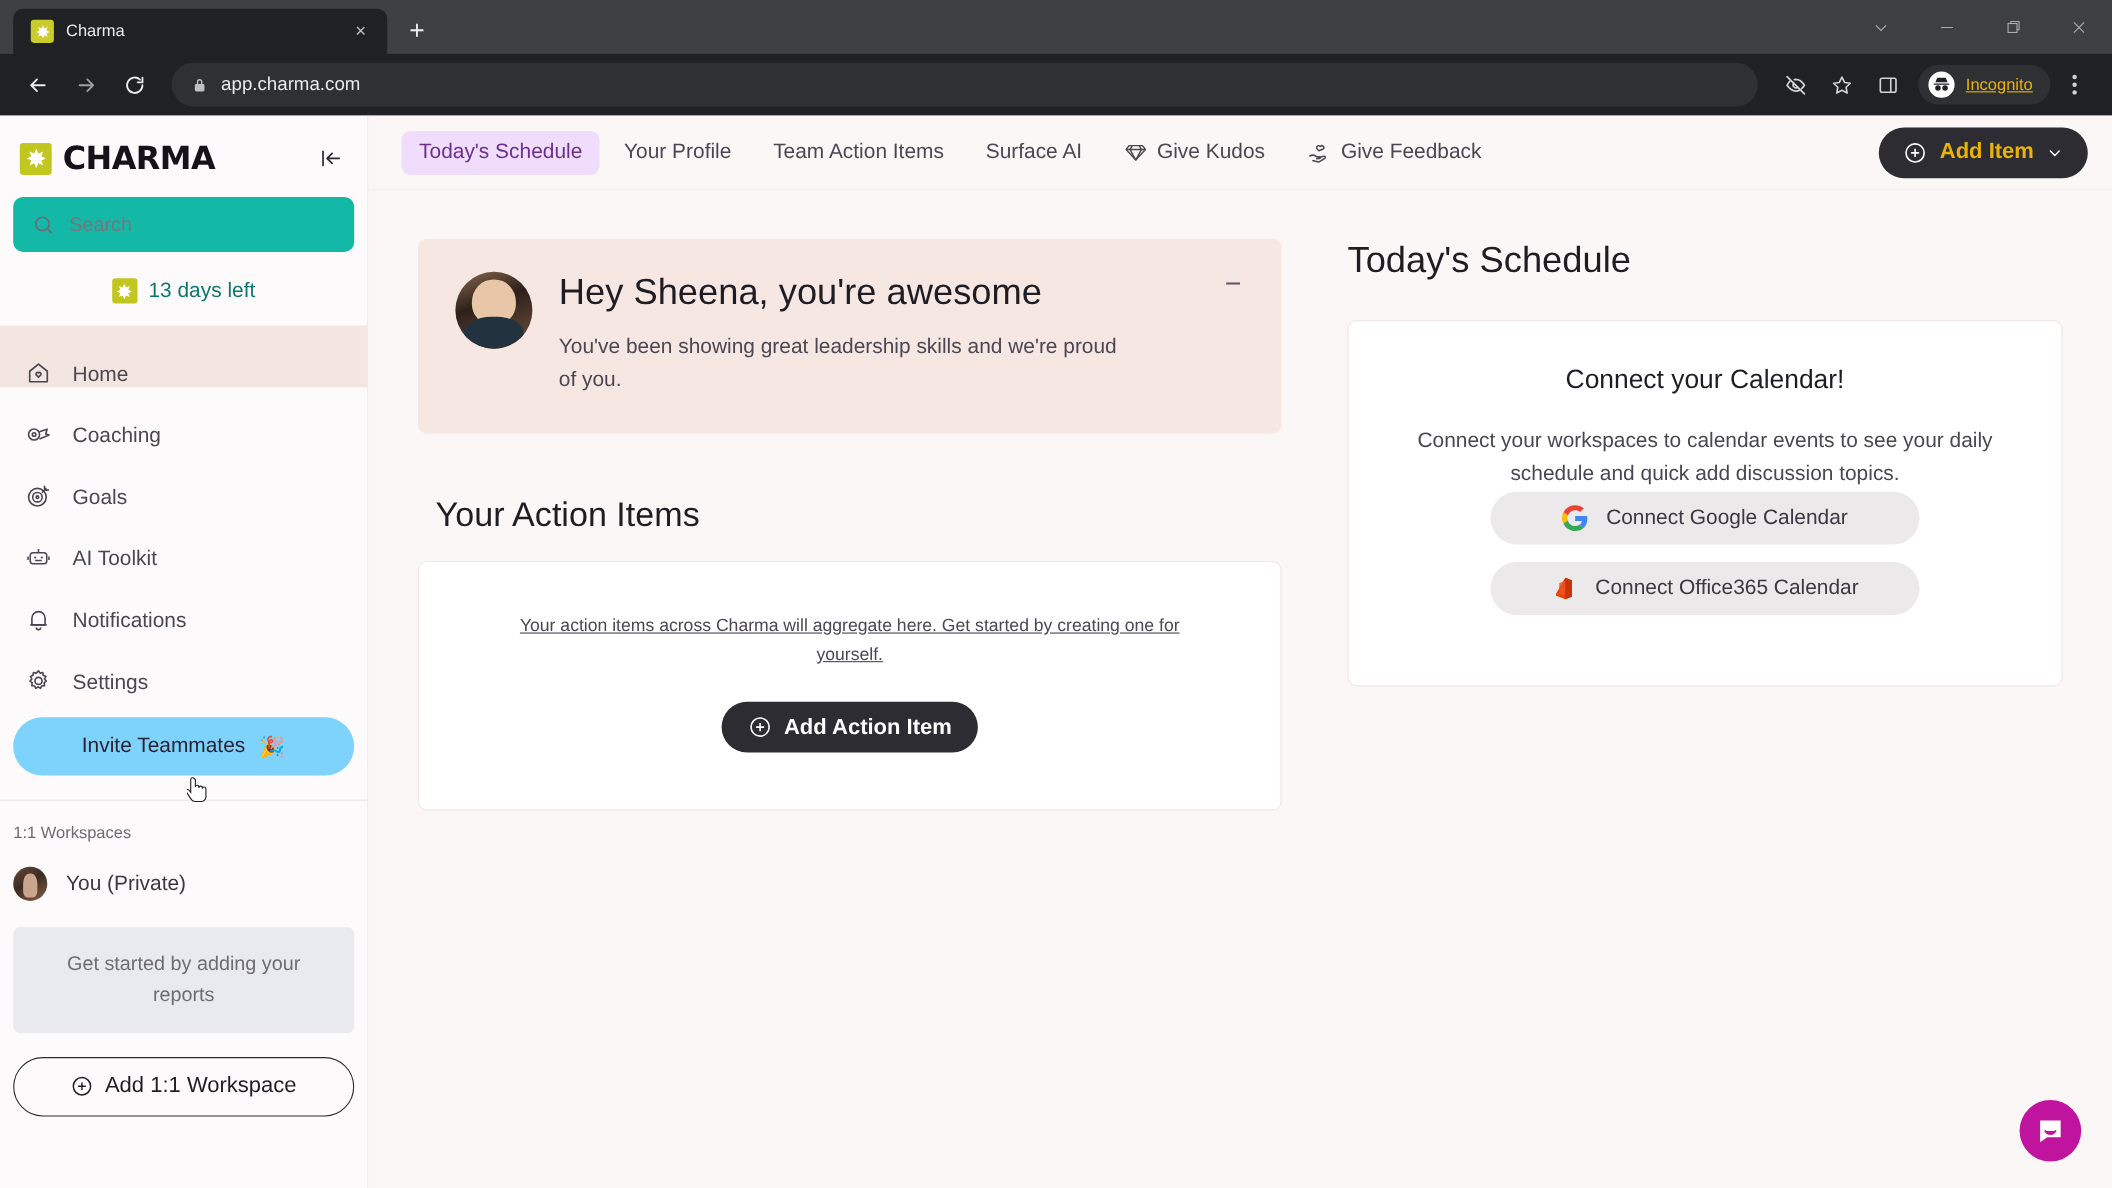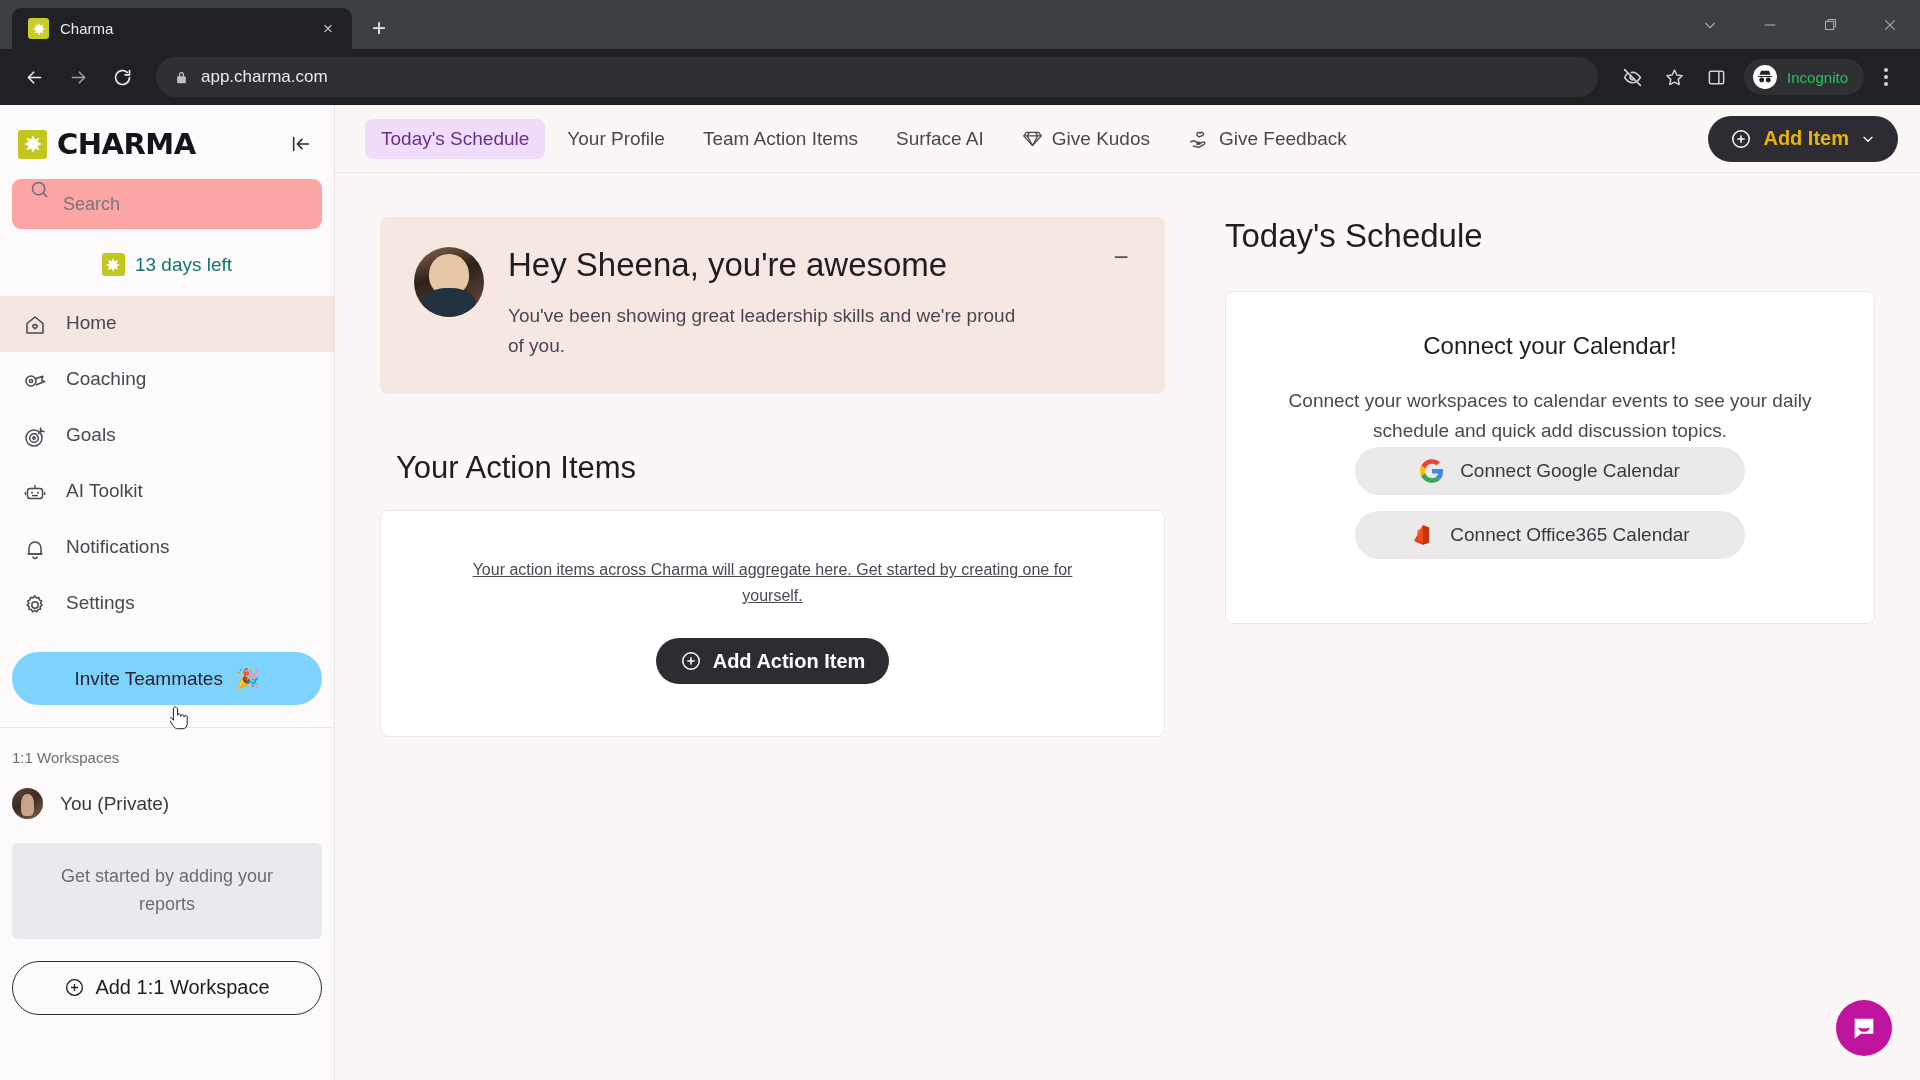--- a/index.html
+++ b/index.html
@@ -67,21 +67,21 @@
   .omnibox-url { color: #e8eaed; font-size: 17px; white-space: nowrap; }
   .tb-icons { display: flex; align-items: center; gap: 2px; }
   .tb-icon {
     width: 40px; height: 40px; border-radius: 50%; display: flex;
     align-items: center; justify-content: center; color: #cfd2d6; flex: 0 0 40px;
   }
   .incognito-pill {
     height: 36px; background: #2f3033; border-radius: 18px; display: flex;
     align-items: center; gap: 9px; padding: 0 16px 0 8px; margin-left: 6px;
   }
-  .incognito-pill span { color: #22c55e; font-size: 15px; white-space: nowrap; }
+  .incognito-pill span { color: #eab308; font-size: 15px; white-space: nowrap; text-decoration: underline; }
   .dots { display: flex; flex-direction: column; gap: 3px; align-items: center; }
   .dots i { width: 4px; height: 4px; background: #cfd2d6; border-radius: 50%; display: block; }
 
   
   .viewport { flex: 1; display: flex; background: #fbf7f6; overflow: hidden; min-height: 0; }
 
   
   .sidebar {
     width: 335px; flex: 0 0 335px; background: #fcfafa;
     border-right: 1px solid #eae5e4; display: flex; flex-direction: column;
@@ -96,41 +96,41 @@
   }
   .logo-text {
     font-size: 29px; font-weight: 700; letter-spacing: -0.5px; color: #14121a;
     font-family: "DejaVu Sans", sans-serif;
   }
   .collapse-btn {
     margin-left: auto; width: 30px; height: 30px; display: flex;
     align-items: center; justify-content: center; color: #2b2b33;
   }
   .search-box {
-    margin: 4px 12px 0 12px; height: 50px; background: #fca5a5; border-radius: 9px;
-    display: flex; gap: 13px; padding: 0 17px;
+    margin: 4px 12px 0 12px; height: 50px; background: #14b8a6; border-radius: 9px;
+    display: flex; align-items: center; gap: 13px; padding: 0 17px;
   }
   .search-box input {
     border: 0; background: transparent; outline: none; font-size: 18px;
     color: #4a4a52; font-family: "Liberation Sans", sans-serif; width: 100%;
   }
   .search-box input::placeholder { color: #79757c; }
   .trial-row {
     display: flex; align-items: center; justify-content: center; gap: 10px;
     padding: 24px 0 20px 0;
   }
   .trial-badge {
     width: 23px; height: 23px; background: #c2c71f; border-radius: 3px;
     display: flex; align-items: center; justify-content: center; flex: 0 0 23px;
   }
   .trial-text { font-size: 19px; color: #0f766e; }
 
   .nav { display: flex; flex-direction: column; }
   .nav-item {
-    height: 56px; display: flex; align-items: flex-start; gap: 18px;
+    height: 56px; display: flex; align-items: flex-end; gap: 18px;
     padding: 16px 0 0 22px; color: #4a4752; font-size: 19px;
   }
   .nav-item.active { background: #f3e5e0; }
   .nav-ico { width: 26px; height: 26px; display: flex; align-items: center; justify-content: center; flex: 0 0 26px; }
 
   .invite-wrap { padding: 20px 12px 22px 12px; }
   .invite-btn {
     height: 53px; width: 100%; background: #7dd3fc; border-radius: 27px;
     display: flex; align-items: center; justify-content: center; gap: 13px;
     color: #2b2333; font-size: 19px; border: 0;

